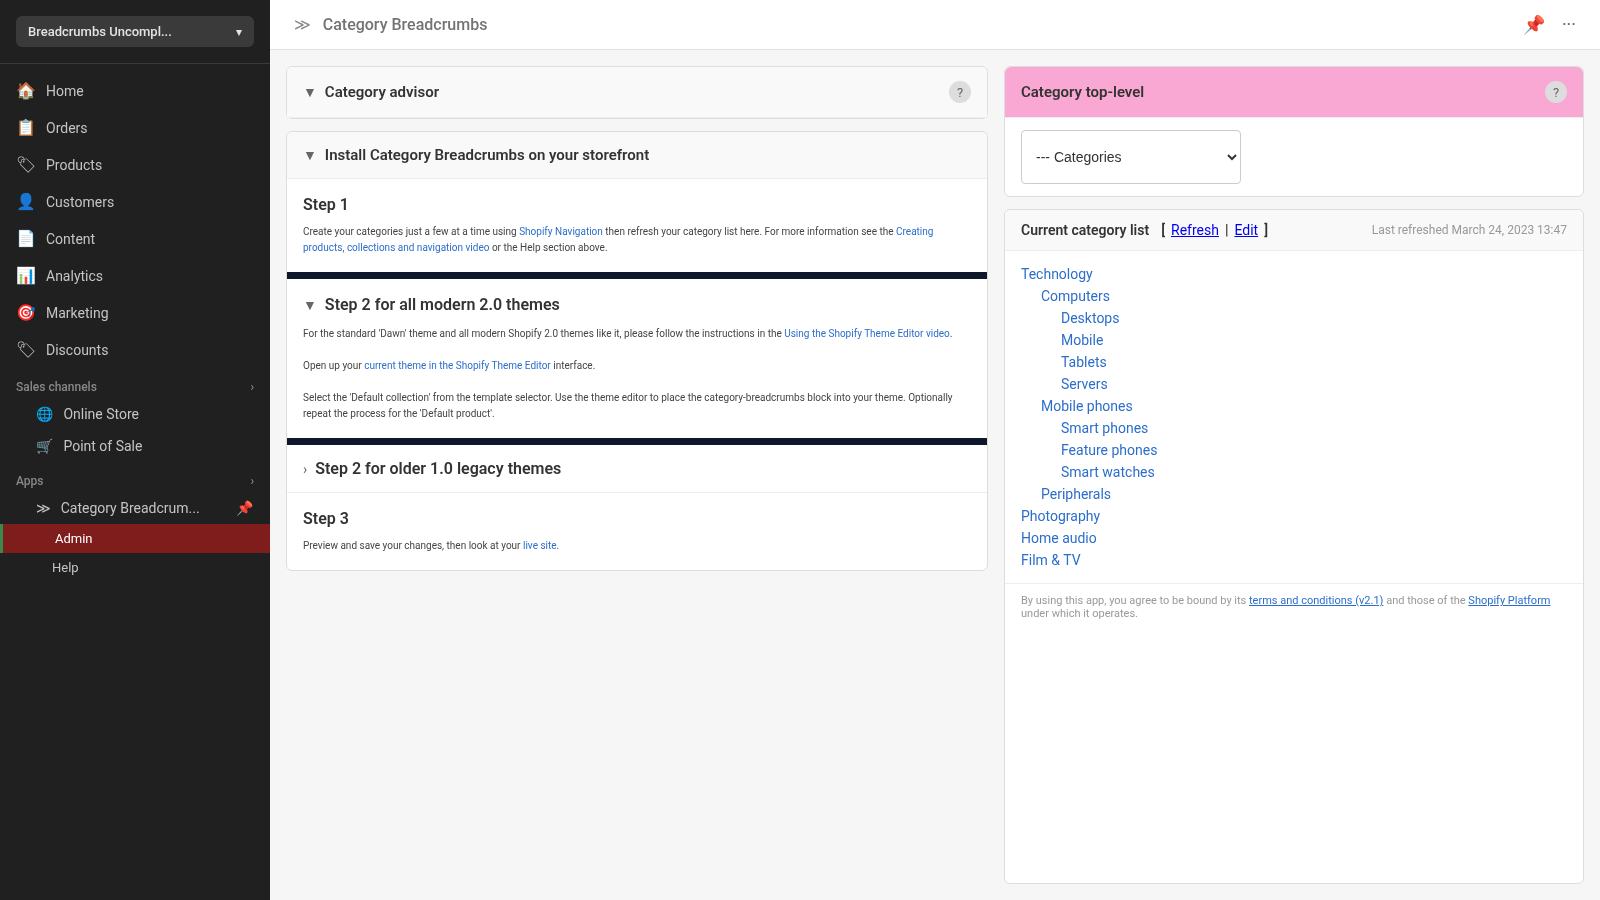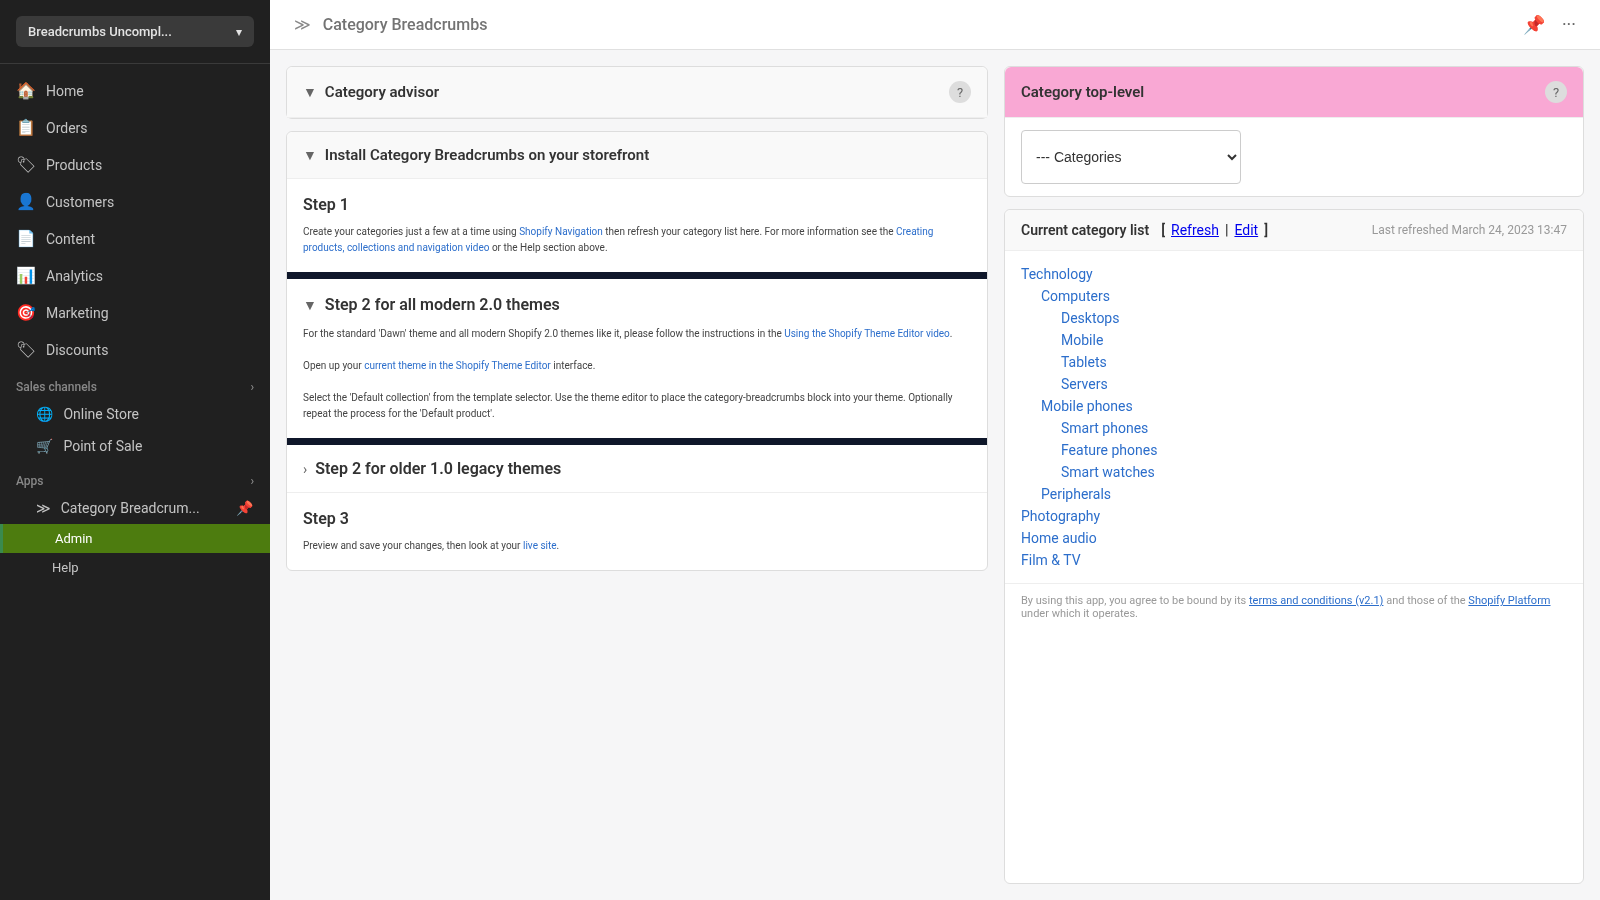--- a/index.html
+++ b/index.html
@@ -66,21 +66,21 @@
     .nav-sub-item {
       display: flex;
       align-items: center;
       gap: 10px;
       padding: 8px 16px 8px 36px;
       color: #c4c4c4;
       cursor: pointer;
       font-size: 14px;
     }
     .nav-sub-item.active {
-      background: #4d7c0f;
+      background: #7f1d1d;
       color: #fff;
       border-left: 3px solid #3a8a4e;
     }
     .nav-sub-sub-item {
       display: flex;
       align-items: center;
       gap: 10px;
       padding: 7px 16px 7px 52px;
       color: #c4c4c4;
       cursor: pointer;

